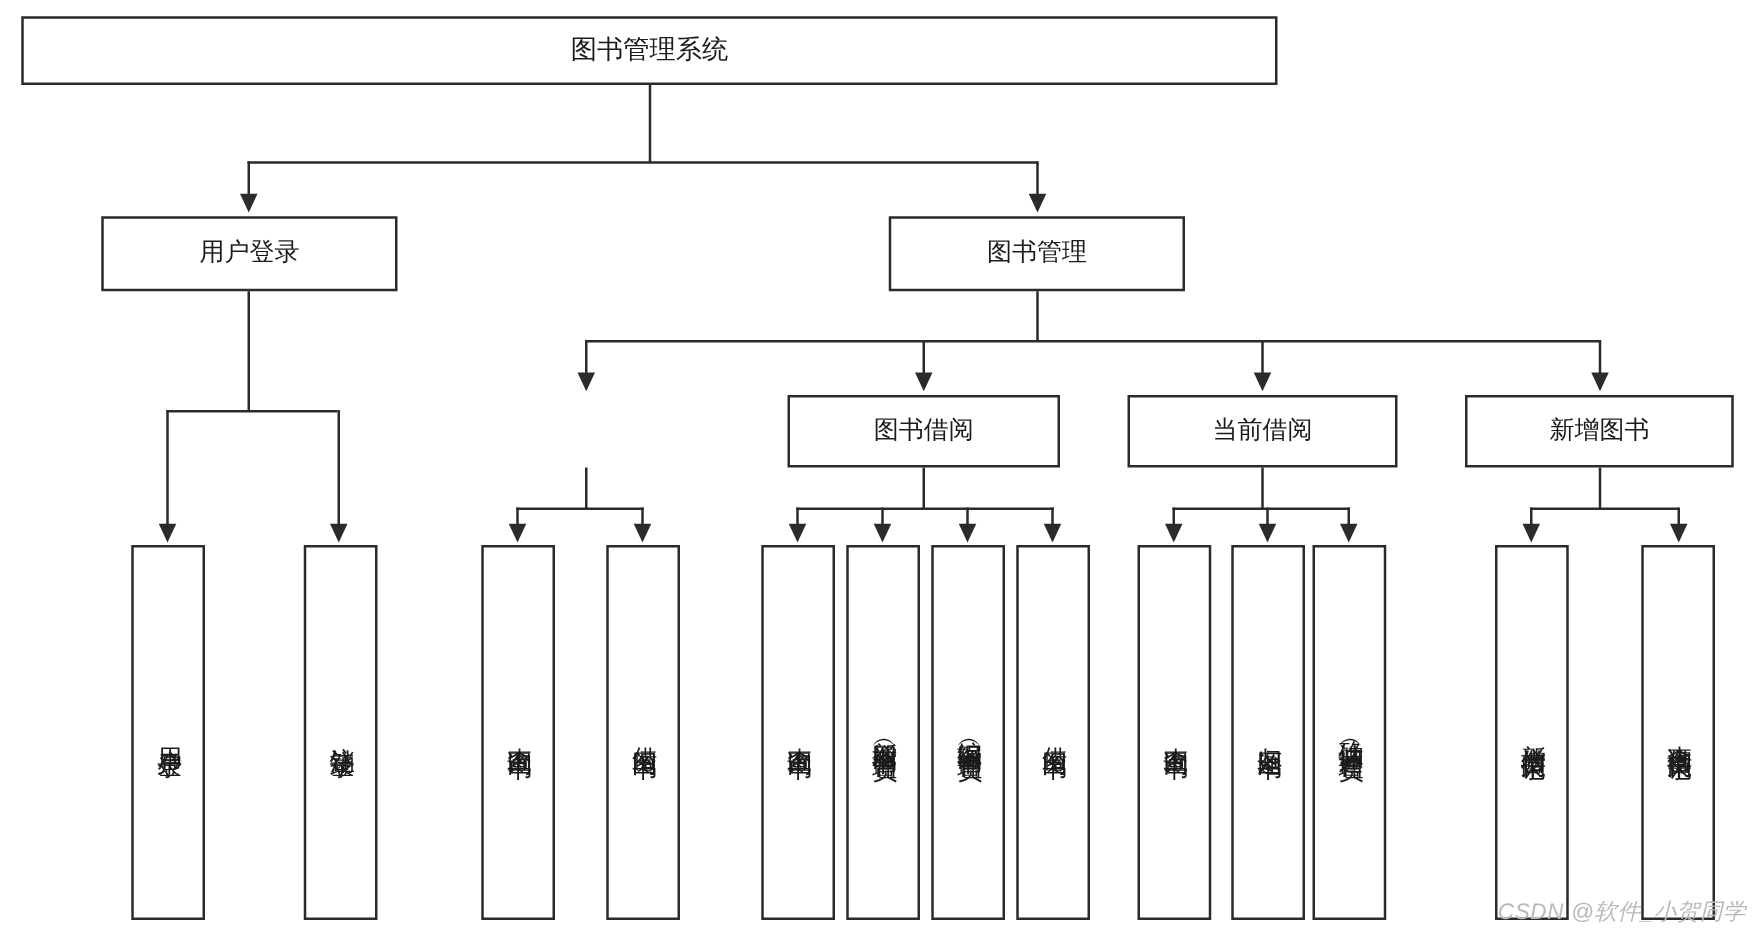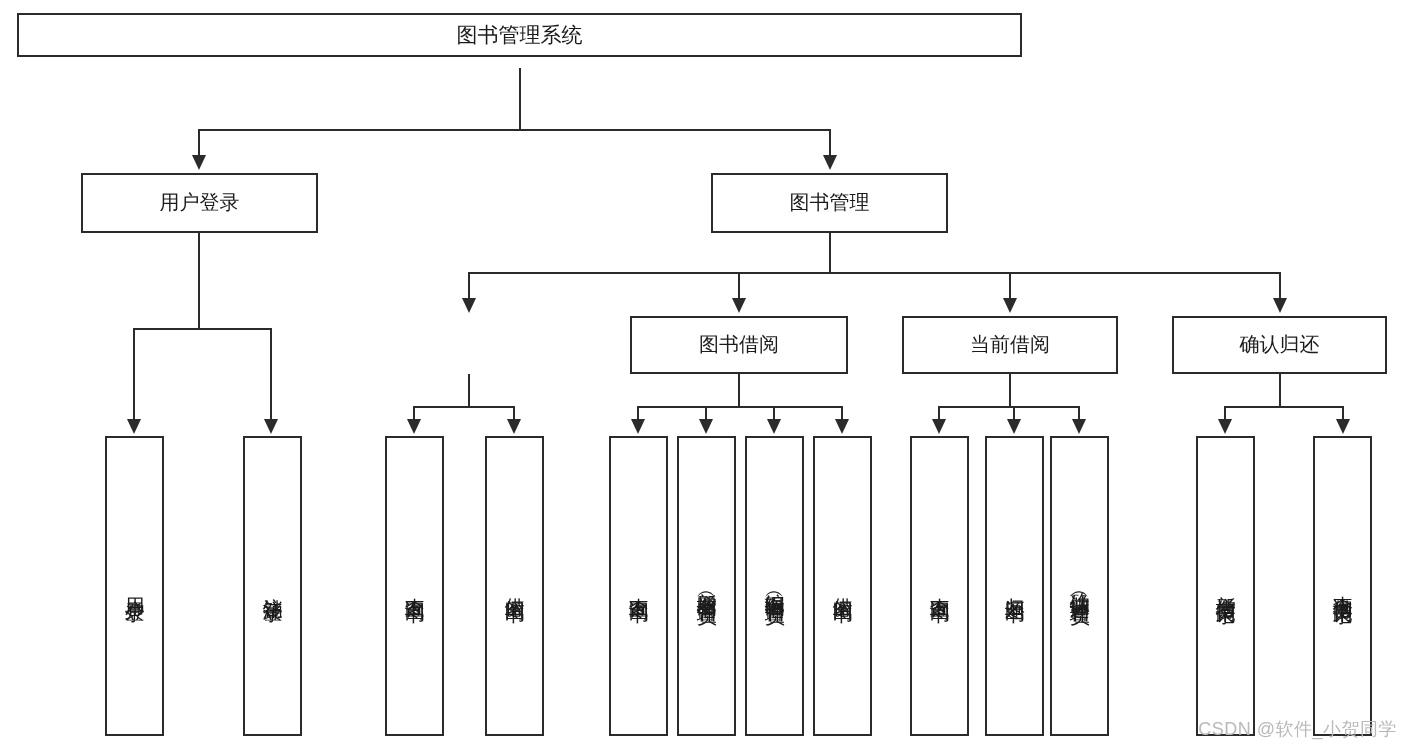--- a/index.html
+++ b/index.html
@@ -68,28 +68,29 @@
   }
   .watermark {
     position: absolute;
     right: 8px;
     bottom: 6px;
     font-size: 18px;
     color: #b9b9b9;
     letter-spacing: 0.5px;
     pointer-events: none;
     white-space: nowrap;
+    font-style: italic;
   }
 </style>
 </head>
 <body>
 
 <div id="canvas">
 
-  <div class="node root" style="left:17px; top:13px; width:1005px; height:44px;">
+  <div class="node root" style="left:17px; top:13px; width:1005px; height:55px;">
     <span>图书管理系统</span>
   </div>
 
   <div class="edge v" style="left:519px; top:68px; height:62px;"></div>
   <div class="edge h" style="left:198px; top:129px; width:632px;"></div>
   <div class="edge v" style="left:198px; top:129px; height:28px;"></div>
   <div class="arrow" style="left:192px; top:155px;"></div>
   <div class="edge v" style="left:829px; top:129px; height:28px;"></div>
   <div class="arrow" style="left:823px; top:155px;"></div>
 
@@ -118,21 +119,21 @@
   <div class="edge v" style="left:1279px; top:272px; height:27px;"></div>
   <div class="arrow" style="left:1273px; top:298px;"></div>
 
   <div class="node level3" style="left:630px; top:316px; width:218px; height:58px;">
     <span>图书借阅</span>
   </div>
   <div class="node level3" style="left:902px; top:316px; width:216px; height:58px;">
     <span>当前借阅</span>
   </div>
   <div class="node level3" style="left:1172px; top:316px; width:215px; height:58px;">
-    <span>确认归还</span>
+    <span>新增图书</span>
   </div>
 
   <div class="edge v" style="left:468px; top:374px; height:33px;"></div>
   <div class="edge h" style="left:413px; top:406px; width:102px;"></div>
   <div class="edge v" style="left:413px; top:406px; height:14px;"></div>
   <div class="arrow" style="left:407px; top:419px;"></div>
   <div class="edge v" style="left:513px; top:406px; height:14px;"></div>
   <div class="arrow" style="left:507px; top:419px;"></div>
 
   <div class="edge v" style="left:738px; top:374px; height:33px;"></div>

